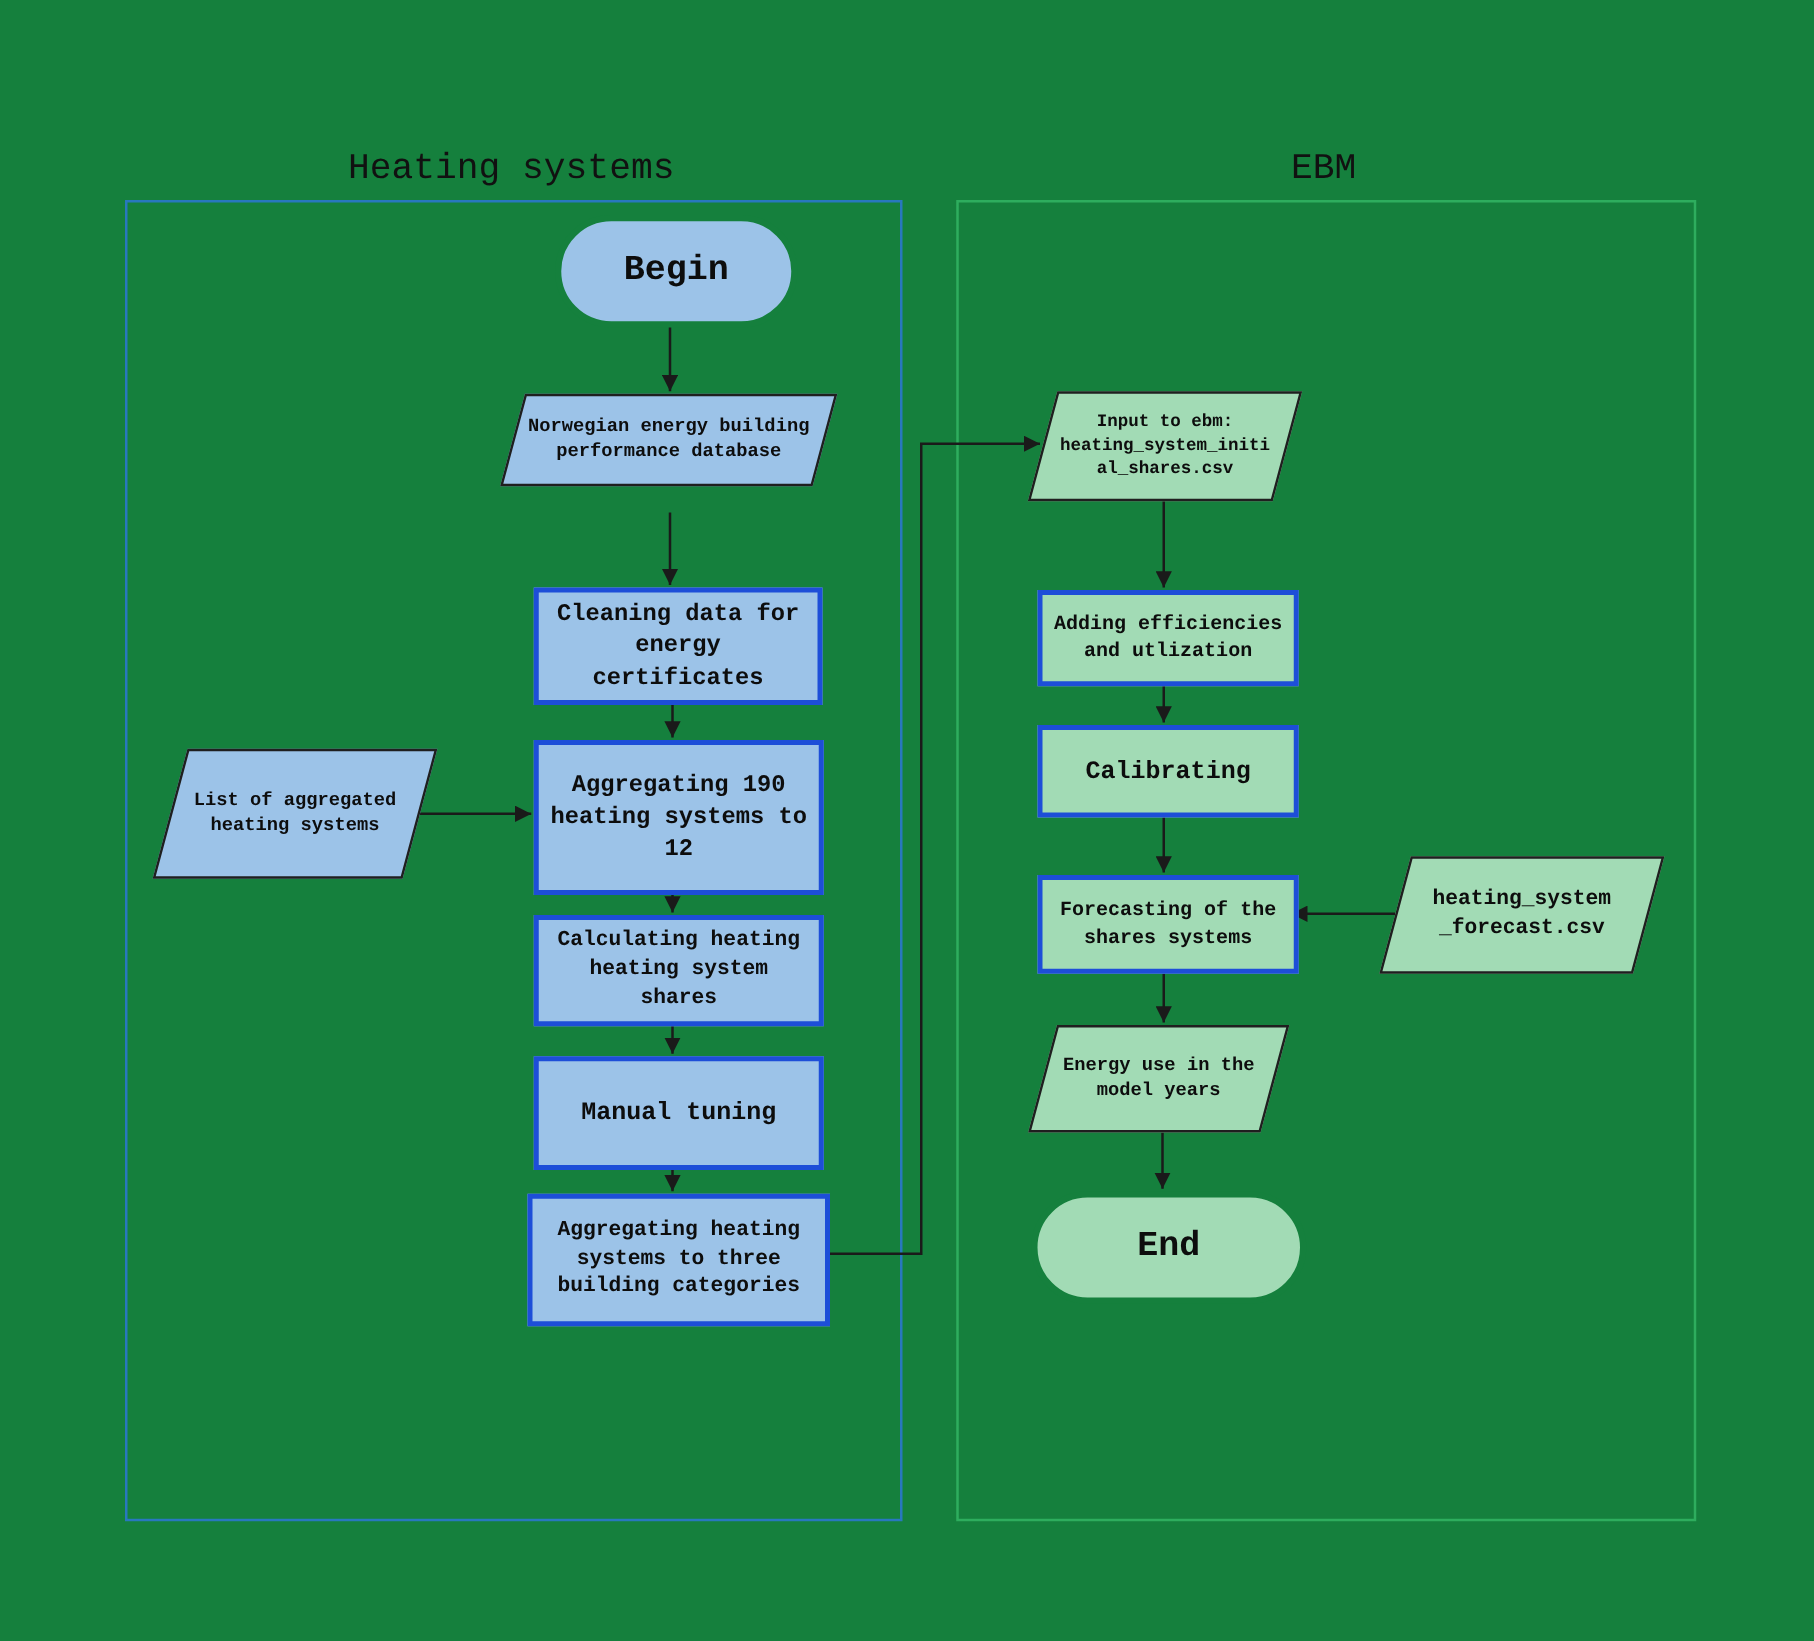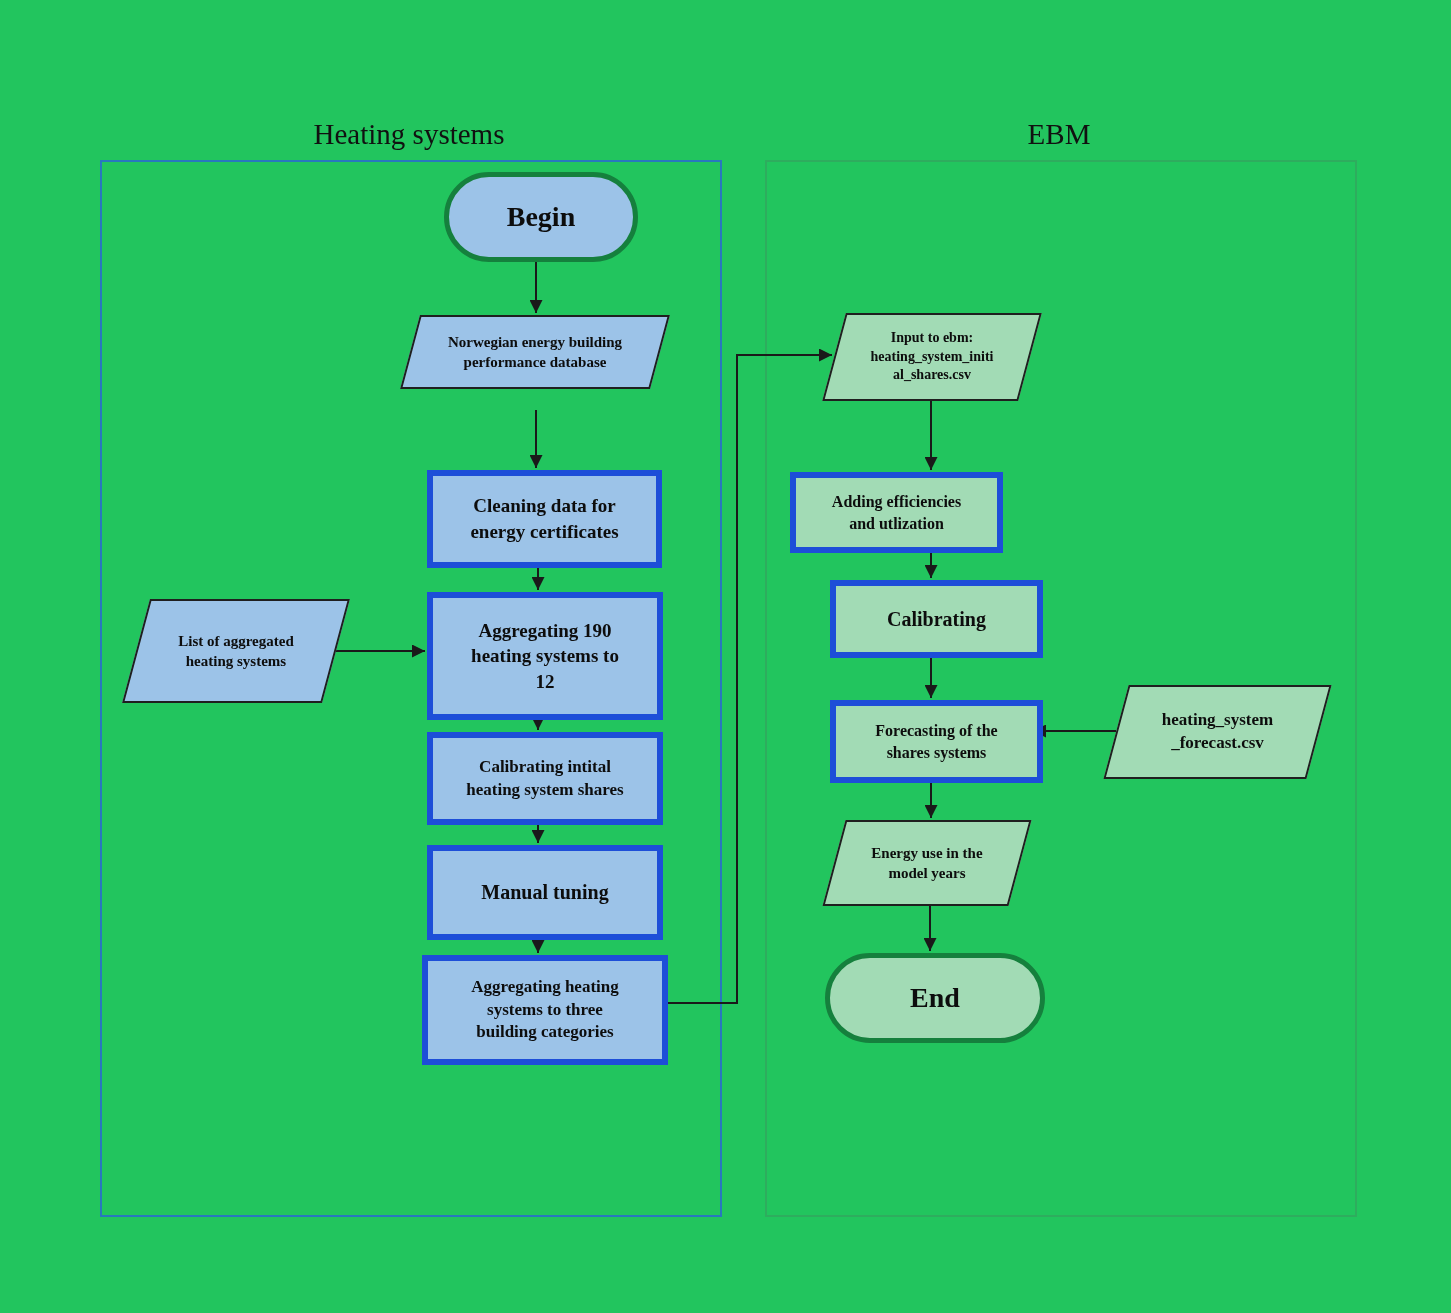--- a/index.html
+++ b/index.html
@@ -1,21 +1,21 @@
 <!DOCTYPE html>
 <html><head>
 <meta charset="utf-8">
 <style>
   html,body{margin:0;padding:0;background:#ffffff;}
   .canvas{
     position:relative;
     width:1451px;
     height:1313px;
-    background:#22c55e;
-    font-family:Liberation Serif, serif;
+    background:#15803d;
+    font-family:Liberation Mono, monospace;
     overflow:hidden;
   }
   .lane{
     position:absolute;
     background:transparent;
     border:2px solid;
   }
   .lane-heating{ left:100px; top:160px; width:618px; height:1053px; border-color:#2878BE; }
   .lane-ebm{ left:765px; top:160px; width:588px; height:1053px; border-color:#2EAD5E; }
   .lane-title{
@@ -38,21 +38,21 @@
     font-weight:700;
     color:#0d0d0d;
   }
   .node .label{
     position:relative;
     z-index:1;
     white-space:pre-line;
     line-height:1.35;
     padding:0 8px;
   }
-  .rect{ border:6px solid #1d4ed8; }
+  .rect{ border:4px solid #1d4ed8; }
   .stadium{ border:5px solid #15803d; border-radius:999px; }
   .blue.rect, .blue.stadium{ background:#9CC3E8; }
   .green.rect, .green.stadium{ background:#A2DBB5; }
   .para{ background:transparent; border:none; }
   .para-bg{
     position:absolute;
     inset:0;
     transform:skewX(-15deg);
     border:2px solid #1f1f1f;
   }
@@ -123,42 +123,42 @@
 12</span>
   </div>
 
   <div class="node para blue fs15" style="left:136px; top:599px; width:200px; height:104px;">
     <i class="para-bg"></i>
     <span class="label">List of aggregated
 heating systems</span>
   </div>
 
   <div class="node rect blue fs17" style="left:427px; top:732px; width:224px; height:81px;">
-    <span class="label">Calibrating intital
+    <span class="label">Calculating heating
 heating system shares</span>
   </div>
 
   <div class="node rect blue fs20" style="left:427px; top:845px; width:224px; height:83px;text-align:right;">
     <span class="label">Manual tuning</span>
   </div>
 
   <div class="node rect blue fs17" style="left:422px; top:955px; width:234px; height:98px;justify-content:center;">
     <span class="label">Aggregating heating
 systems to three
 building categories</span>
   </div>
 
   <div class="node para green fs14" style="left:834px; top:313px; width:196px; height:88px;">
     <i class="para-bg"></i>
     <span class="label">Input to ebm:
 heating_system_initi
 al_shares.csv</span>
   </div>
 
-  <div class="node rect green fs16" style="left:790px; top:472px; width:201px; height:69px;">
+  <div class="node rect green fs16" style="left:830px; top:472px; width:201px; height:69px;">
     <span class="label">Adding efficiencies
 and utlization</span>
   </div>
 
   <div class="node rect green fs20" style="left:830px; top:580px; width:201px; height:66px;">
     <span class="label">Calibrating</span>
   </div>
 
   <div class="node rect green fs16" style="left:830px; top:700px; width:201px; height:71px;">
     <span class="label">Forecasting of the

